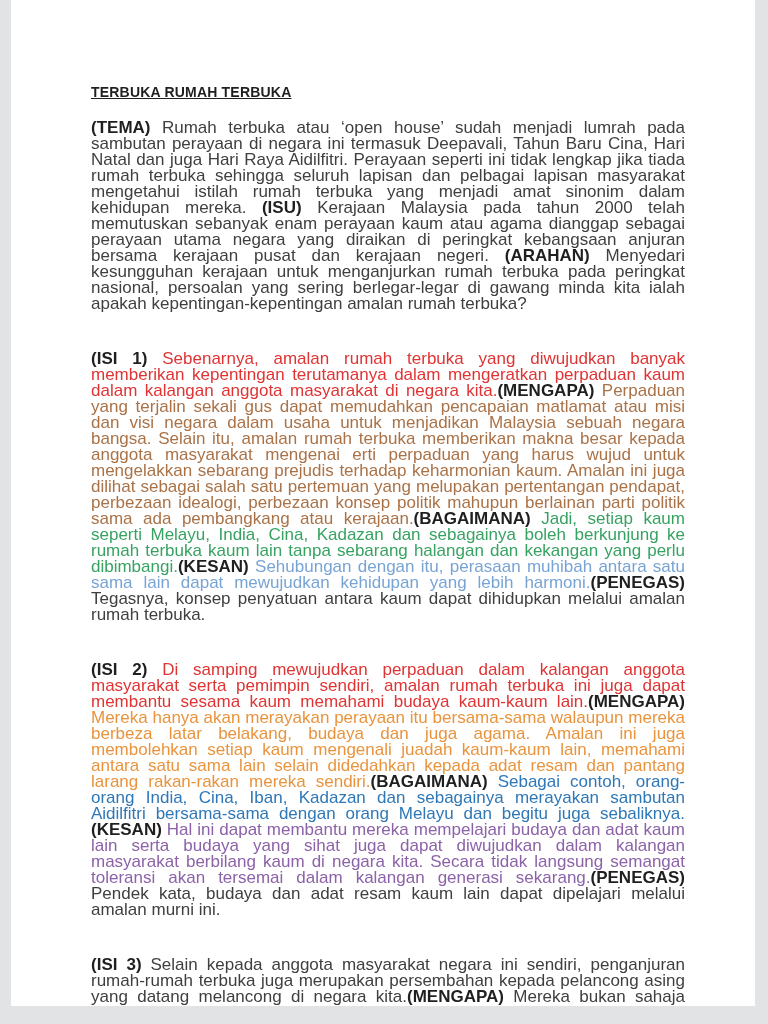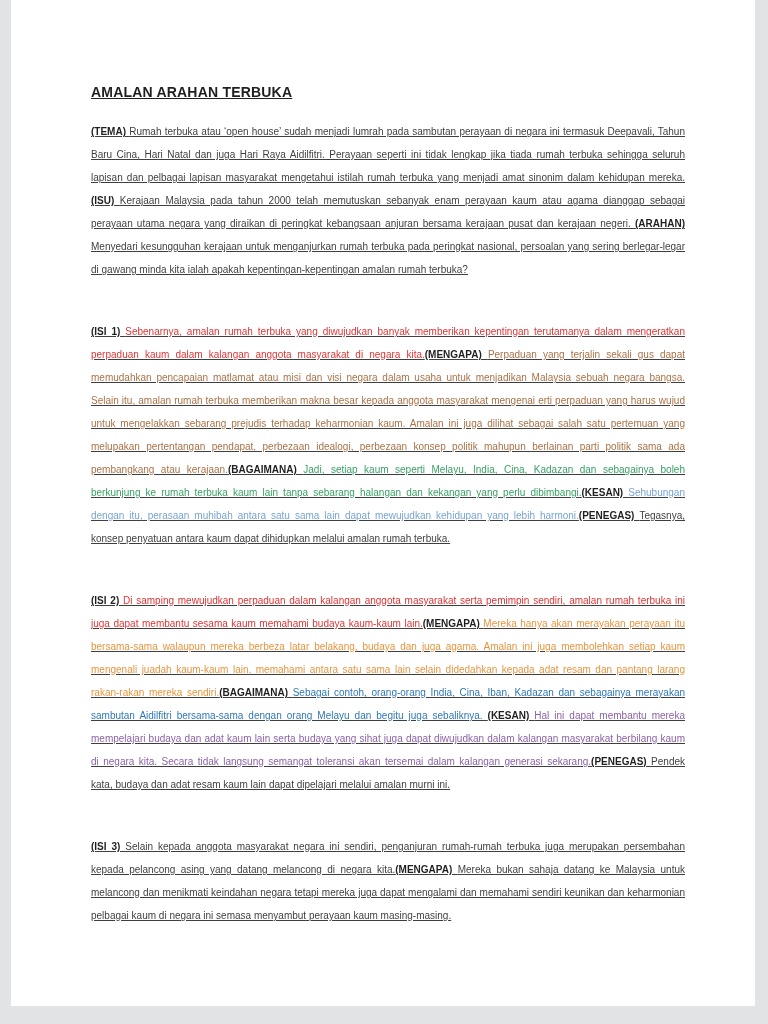--- a/index.html
+++ b/index.html
@@ -31,41 +31,40 @@
   }
   .doc-title {
     font-size: 14px;
     font-weight: bold;
     text-decoration: underline;
     color: #1f1f1f;
     margin: 0 0 20px 0;
     letter-spacing: 0.2px;
   }
   .para {
-    font-size: 10px;
-    line-height: 23px;
+    font-size: 17px;
+    line-height: 16px;
     text-align: justify;
     margin: 0 0 39px 0;
     color: #3f3f3f;
-    text-decoration: underline;
   }
   .para:last-child {
     margin-bottom: 0;
   }
   .marker {
     font-weight: bold;
     color: #1f1f1f;
   }
 </style>
 </head>
 <body>
 
 <div class="page">
   <div class="content">
-    <h1 class="doc-title">AMALAN ARAHAN TERBUKA</h1>
+    <h1 class="doc-title">TERBUKA RUMAH TERBUKA</h1>
     <div>
         <p class="para"><span class="marker" style="color: rgb(31, 31, 31);">(TEMA) </span><span style="color: rgb(63, 63, 63);">Rumah terbuka atau ‘open house’ sudah menjadi lumrah pada sambutan perayaan di negara ini termasuk Deepavali, Tahun Baru Cina, Hari Natal dan juga Hari Raya Aidilfitri. Perayaan seperti ini tidak lengkap jika tiada rumah terbuka sehingga seluruh lapisan dan pelbagai lapisan masyarakat mengetahui istilah rumah terbuka yang menjadi amat sinonim dalam kehidupan mereka. </span><span class="marker" style="color: rgb(31, 31, 31);">(ISU) </span><span style="color: rgb(63, 63, 63);">Kerajaan Malaysia pada tahun 2000 telah memutuskan sebanyak enam perayaan kaum atau agama dianggap sebagai perayaan utama negara yang diraikan di peringkat kebangsaan anjuran bersama kerajaan pusat dan kerajaan negeri. </span><span class="marker" style="color: rgb(31, 31, 31);">(ARAHAN) </span><span style="color: rgb(63, 63, 63);">Menyedari kesungguhan kerajaan untuk menganjurkan rumah terbuka pada peringkat nasional, persoalan yang sering berlegar-legar di gawang minda kita ialah apakah kepentingan-kepentingan amalan rumah terbuka?</span></p>
         <p class="para"><span class="marker" style="color: rgb(31, 31, 31);">(ISI 1) </span><span style="color: rgb(224, 52, 52);">Sebenarnya, amalan rumah terbuka yang diwujudkan banyak memberikan kepentingan terutamanya dalam mengeratkan perpaduan kaum dalam kalangan anggota masyarakat di negara kita.</span><span class="marker" style="color: rgb(31, 31, 31);">(MENGAPA) </span><span style="color: rgb(170, 114, 71);">Perpaduan yang terjalin sekali gus dapat memudahkan pencapaian matlamat atau misi dan visi negara dalam usaha untuk menjadikan Malaysia sebuah negara bangsa. Selain itu, amalan rumah terbuka memberikan makna besar kepada anggota masyarakat mengenai erti perpaduan yang harus wujud untuk mengelakkan sebarang prejudis terhadap keharmonian kaum. Amalan ini juga dilihat sebagai salah satu pertemuan yang melupakan pertentangan pendapat, perbezaan idealogi, perbezaan konsep politik mahupun berlainan parti politik sama ada pembangkang atau kerajaan.</span><span class="marker" style="color: rgb(31, 31, 31);">(BAGAIMANA) </span><span style="color: rgb(56, 162, 99);">Jadi, setiap kaum seperti Melayu, India, Cina, Kadazan dan sebagainya boleh berkunjung ke rumah terbuka kaum lain tanpa sebarang halangan dan kekangan yang perlu dibimbangi.</span><span class="marker" style="color: rgb(31, 31, 31);">(KESAN) </span><span style="color: rgb(120, 164, 212);">Sehubungan dengan itu, perasaan muhibah antara satu sama lain dapat mewujudkan kehidupan yang lebih harmoni.</span><span class="marker" style="color: rgb(31, 31, 31);">(PENEGAS) </span><span style="color: rgb(63, 63, 63);">Tegasnya, konsep penyatuan antara kaum dapat dihidupkan melalui amalan rumah terbuka.</span></p>
         <p class="para"><span class="marker" style="color: rgb(31, 31, 31);">(ISI 2) </span><span style="color: rgb(224, 52, 52);">Di samping mewujudkan perpaduan dalam kalangan anggota masyarakat serta pemimpin sendiri, amalan rumah terbuka ini juga dapat membantu sesama kaum memahami budaya kaum-kaum lain.</span><span class="marker" style="color: rgb(31, 31, 31);">(MENGAPA) </span><span style="color: rgb(233, 148, 61);">Mereka hanya akan merayakan perayaan itu bersama-sama walaupun mereka berbeza latar belakang, budaya dan juga agama. Amalan ini juga membolehkan setiap kaum mengenali juadah kaum-kaum lain, memahami antara satu sama lain selain didedahkan kepada adat resam dan pantang larang rakan-rakan mereka sendiri.</span><span class="marker" style="color: rgb(31, 31, 31);">(BAGAIMANA) </span><span style="color: rgb(46, 120, 184);">Sebagai contoh, orang-orang India, Cina, Iban, Kadazan dan sebagainya merayakan sambutan Aidilfitri bersama-sama dengan orang Melayu dan begitu juga sebaliknya. </span><span class="marker" style="color: rgb(31, 31, 31);">(KESAN) </span><span style="color: rgb(140, 98, 168);">Hal ini dapat membantu mereka mempelajari budaya dan adat kaum lain serta budaya yang sihat juga dapat diwujudkan dalam kalangan masyarakat berbilang kaum di negara kita. Secara tidak langsung semangat toleransi akan tersemai dalam kalangan generasi sekarang.</span><span class="marker" style="color: rgb(31, 31, 31);">(PENEGAS) </span><span style="color: rgb(63, 63, 63);">Pendek kata, budaya dan adat resam kaum lain dapat dipelajari melalui amalan murni ini.</span></p>
         <p class="para"><span class="marker" style="color: rgb(31, 31, 31);">(ISI 3) </span><span style="color: rgb(63, 63, 63);">Selain kepada anggota masyarakat negara ini sendiri, penganjuran rumah-rumah terbuka juga merupakan persembahan kepada pelancong asing yang datang melancong di negara kita.</span><span class="marker" style="color: rgb(31, 31, 31);">(MENGAPA) </span><span style="color: rgb(63, 63, 63);">Mereka bukan sahaja datang ke Malaysia untuk melancong dan menikmati keindahan negara tetapi mereka juga dapat mengalami dan memahami sendiri keunikan dan keharmonian pelbagai kaum di negara ini semasa menyambut perayaan kaum masing-masing. </span></p>
       </div>
   </div>
 </div>
 
 </body></html>

